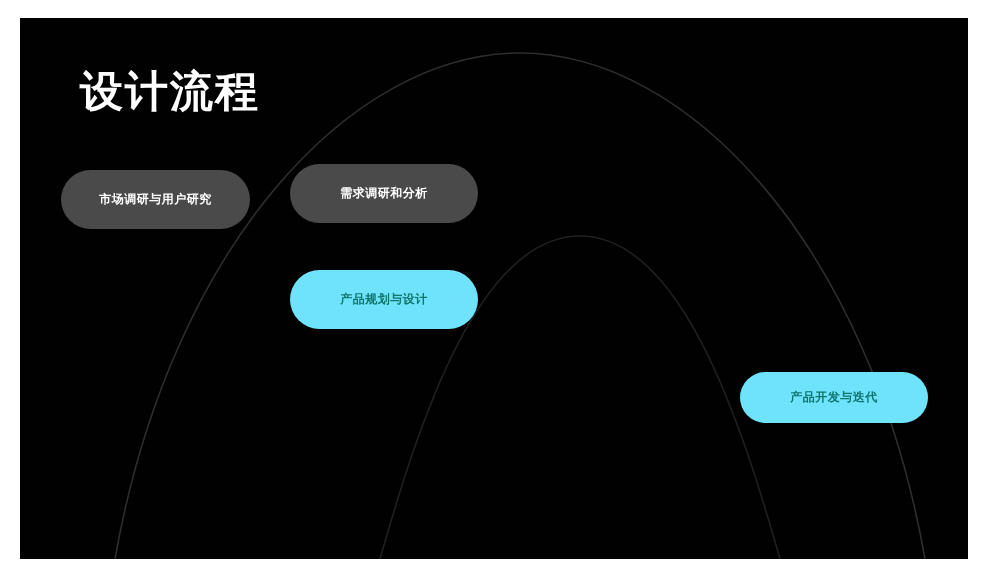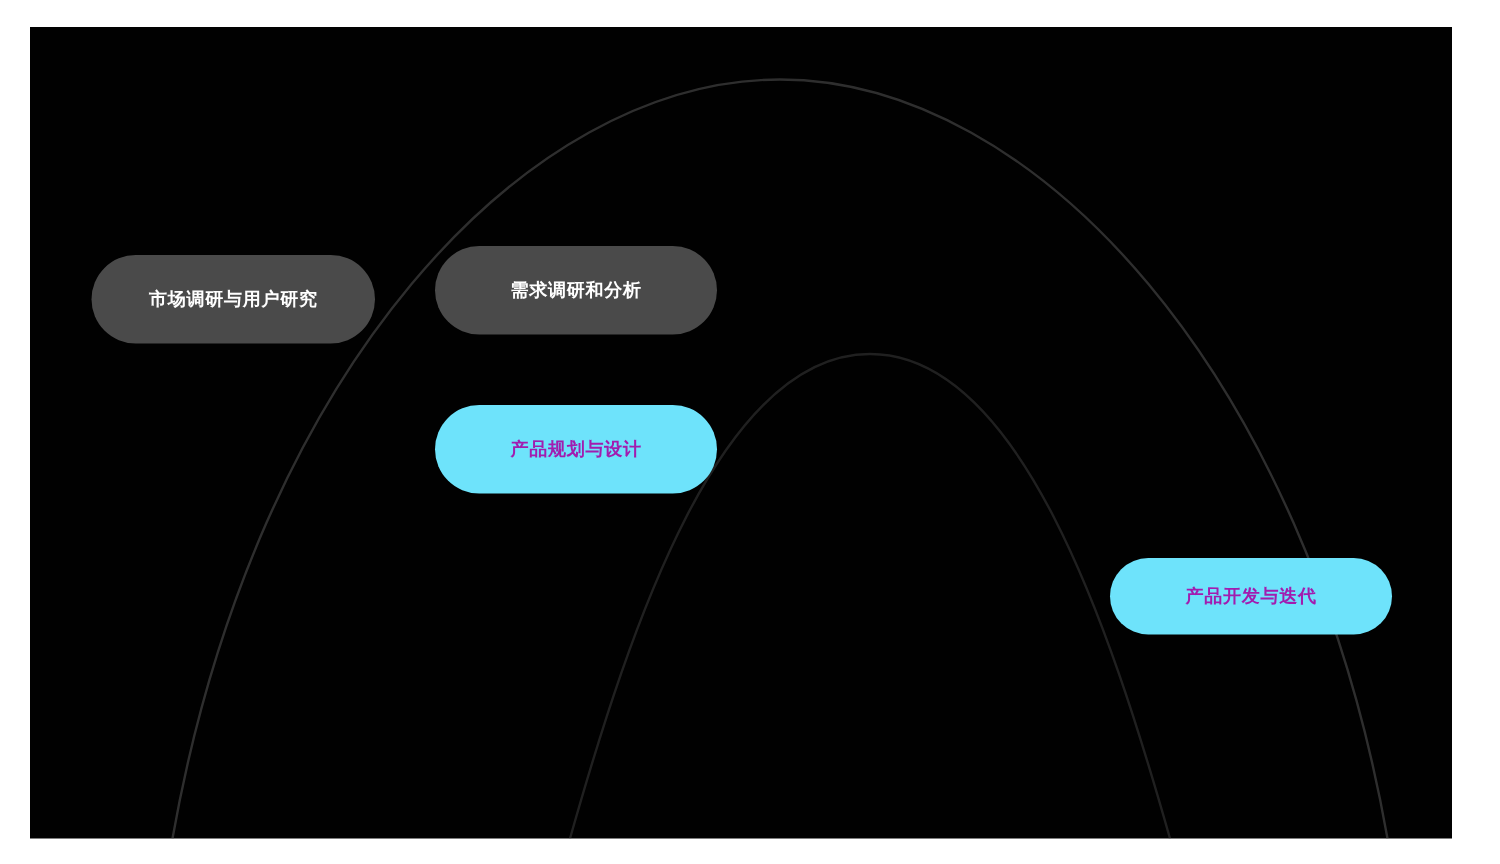--- a/index.html
+++ b/index.html
@@ -66,21 +66,21 @@
     user-select: none;
   }
 
   .pill.gray {
     background: #4a4a4a;
     color: #ffffff;
   }
 
   .pill.accent {
     background: #6ee3fb;
-    color: #a21caf;
+    color: #0f766e;
   }
 
   
   #pill-0 { left: 41px;  top: 152px; width: 189px; height: 59px; }
   #pill-1 { left: 270px; top: 146px; width: 188px; height: 59px; }
   
   #pill-2 { left: 270px; top: 252px; width: 188px; height: 59px; }
   #pill-3 { left: 493px; top: 252px; width: 188px; height: 59px; }
   
   #pill-4 { left: 493px; top: 345px; width: 188px; height: 59px; }
@@ -93,20 +93,21 @@
 
 <div id="slide-root">
 
   <div id="slide-canvas">
 
     <svg id="bg-curves" viewBox="0 0 948 541" preserveAspectRatio="none">
       <path d="M 95 541 C 150 230, 330 35, 500 35 C 670 35, 850 230, 905 541" fill="none" stroke="#2e2e2e" stroke-width="1.6"></path>
       <path d="M 360 541 C 400 400, 460 218, 560 218 C 660 218, 720 400, 760 541" fill="none" stroke="#202020" stroke-width="1.6"></path>
     </svg>
 
+    <div id="slide-title">设计流程</div>
 
     <div class="pill gray" id="pill-0">
       <span>市场调研与用户研究</span>
     </div>
 
     <div class="pill gray" id="pill-1">
       <span>需求调研和分析</span>
     </div>
 
     <div class="pill accent" id="pill-2">

